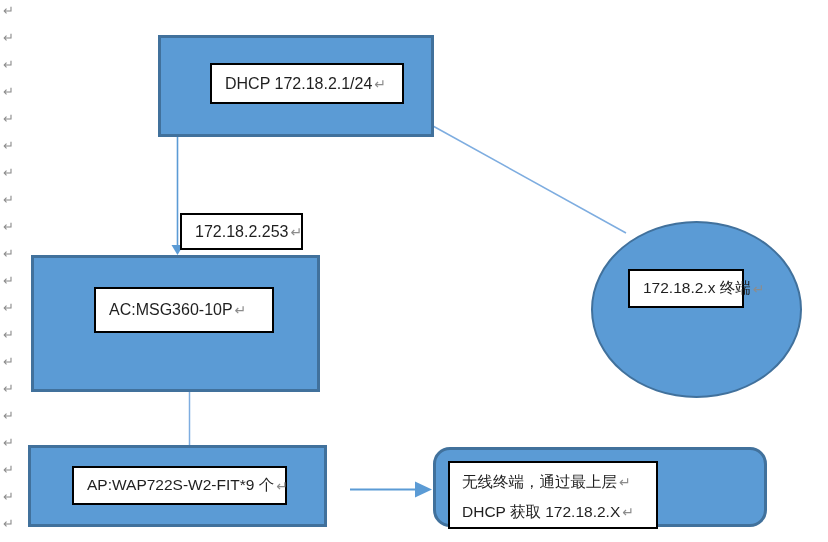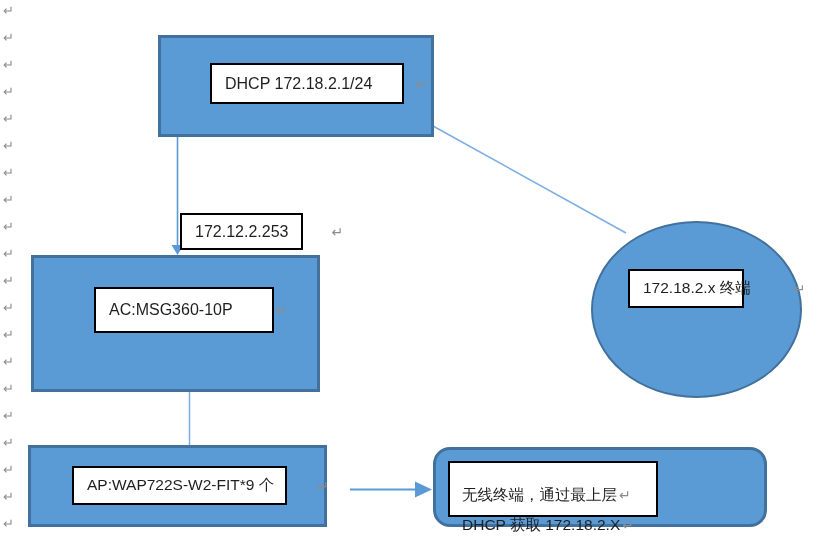--- a/index.html
+++ b/index.html
@@ -41,32 +41,31 @@
     position:absolute;
     background:#ffffff;
     border:2px solid #000000;
     box-sizing:border-box;
     display:flex;
     align-items:center;
     padding-left:13px;
     font-size:16px;
     white-space:nowrap;
     z-index:3;
-    gap:41px;
   }
   .labelbox .rmark{color:#8c8c8c;margin-left:2px;font-size:14px;}
   #label-dhcp{left:210px;top:63px;width:194px;height:41px;}
   #label-253{left:180px;top:213px;width:123px;height:37px;}
   #label-ac{left:94px;top:287px;width:180px;height:46px;}
   #label-ap{left:72px;top:466px;width:215px;height:39px;font-size:15.5px;}
   #label-terminal{left:628px;top:269px;width:116px;height:39px;font-size:15.5px;}
   #label-note{
-    left:448px;top:461px;width:210px;height:56px;
+    left:448px;top:461px;width:210px;height:68px;
     display:block;
-    padding:17px 0 0 12px;
+    padding:4px 0 0 12px;
     line-height:29px;
     font-size:15.5px;
   }
 </style>
 </head>
 <body>
 
 <div id="canvas">
 
   <div id="margin-marks">
@@ -110,21 +109,21 @@
   <div class="shape" id="rect-ap"></div>
   <div class="shape" id="round-note"></div>
   <div class="shape" id="ellipse-terminal"></div>
 
   <div class="labelbox" id="label-dhcp">
     <span>DHCP 172.18.2.1/24</span>
       <span class="rmark">↵</span>
   </div>
 
   <div class="labelbox" id="label-253">
-    <span>172.12.2.253</span>
+    <span>172.18.2.253</span>
       <span class="rmark">↵</span>
   </div>
 
   <div class="labelbox" id="label-ac">
     <span>AC:MSG360-10P</span>
       <span class="rmark">↵</span>
   </div>
 
   <div class="labelbox" id="label-ap">
     <span>AP:WAP722S-W2-FIT*9 个</span>

